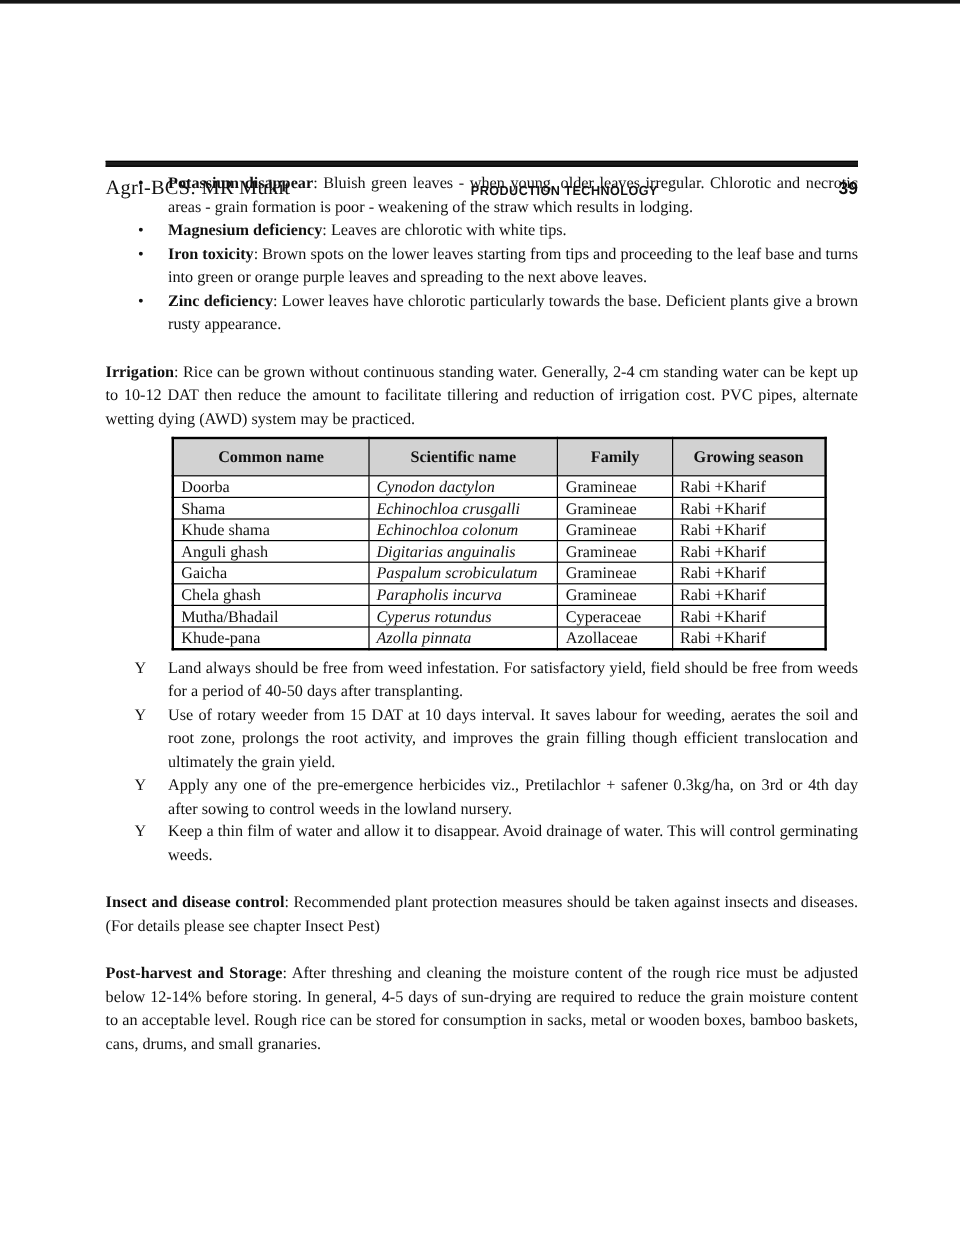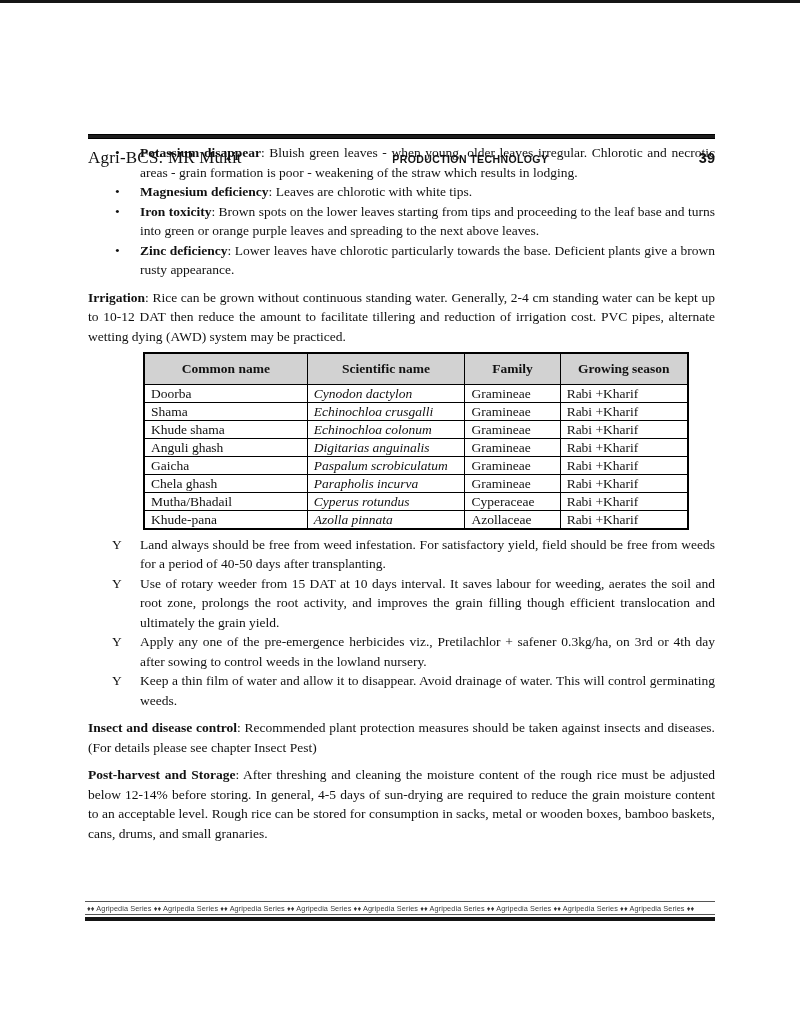--- a/index.html
+++ b/index.html
@@ -68,21 +68,21 @@
     line-height: 19.5px;
     text-align: justify;
   }
   .blist li .mark {
     position: absolute;
     left: 27px;
     top: 0;
     font-size: 13.5px;
   }
   .ylist li .mark { left: 24px; }
-  .para { margin-top: 8px; }
+  .para { margin-top: 20px; }
   .lead { font-weight: bold; }
   
   table.weeds {
     border-collapse: collapse;
     margin: 6px 0 5px 55px;
     width: 546px;
     font-size: 13.5px;
   }
   table.weeds th, table.weeds td {
     border: 1px solid #000;
@@ -257,17 +257,13 @@
       <span class="lead">Insect and disease control</span><span>: Recommended plant protection measures should be taken against insects and diseases. (For details please see chapter Insect Pest)</span>
     </p>
 
 
     <p class="bodytext para">
       <span class="lead">Post-harvest and Storage</span><span>: After threshing and cleaning the moisture content of the rough rice must be adjusted below 12-14% before storing. In general, 4-5 days of sun-drying are required to reduce the grain moisture content to an acceptable level. Rough rice can be stored for consumption in sacks, metal or wooden boxes, bamboo baskets, cans, drums, and small granaries.</span>
     </p>
 
   </div>
 
-  <div class="footer">
-    <div class="footer-text">♦♦ Agripedia Series ♦♦ Agripedia Series ♦♦ Agripedia Series ♦♦ Agripedia Series ♦♦ Agripedia Series ♦♦ Agripedia Series ♦♦ Agripedia Series ♦♦ Agripedia Series ♦♦ Agripedia Series ♦♦</div>
-    <div class="footer-bar"></div>
-  </div>
 </div>
 
 </body></html>

